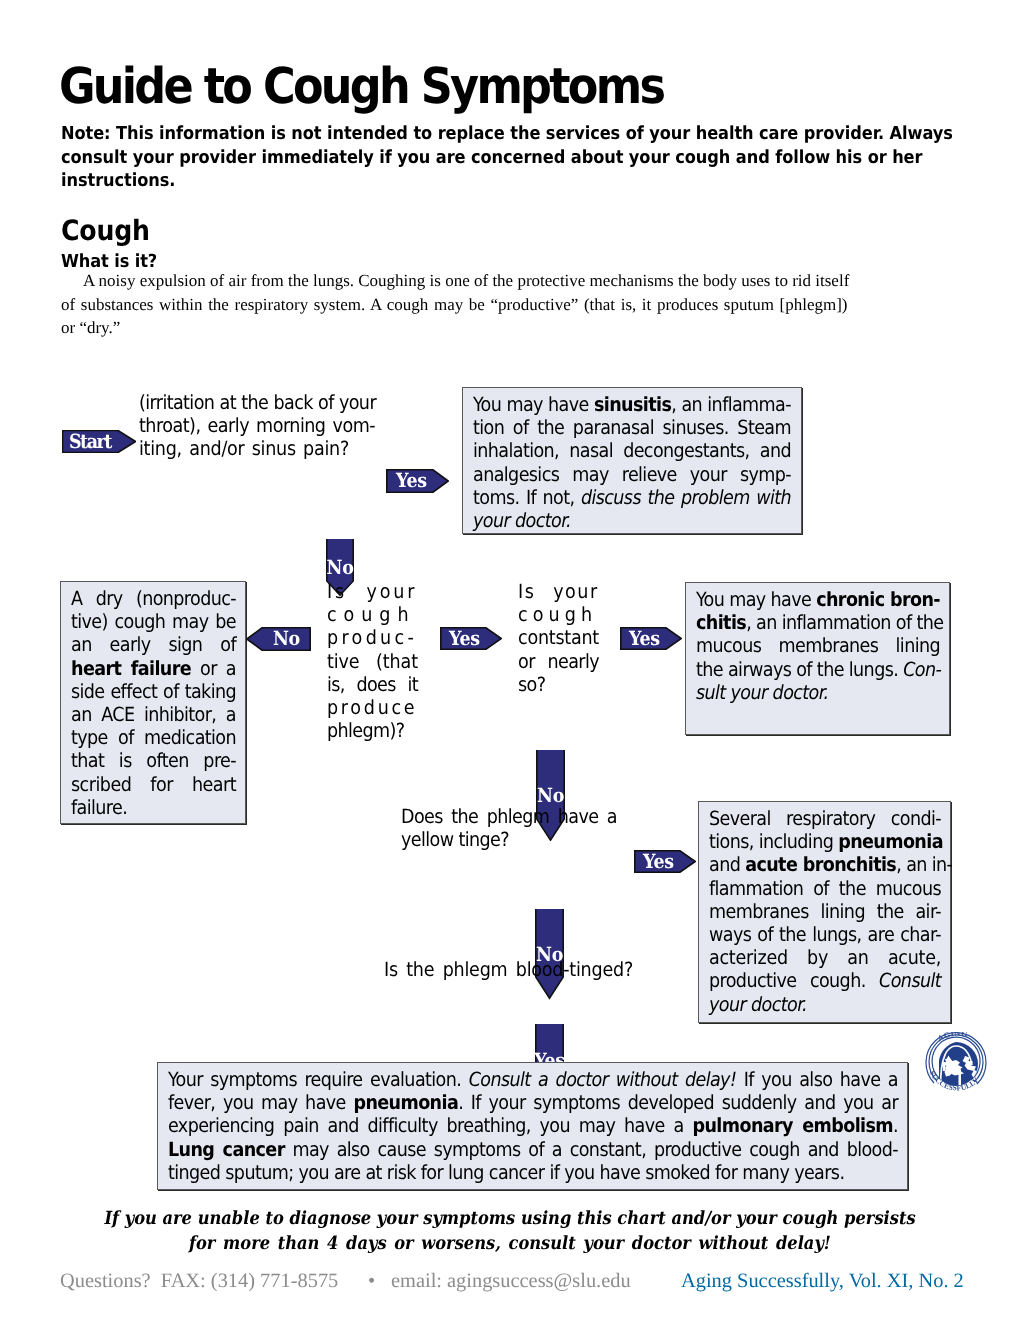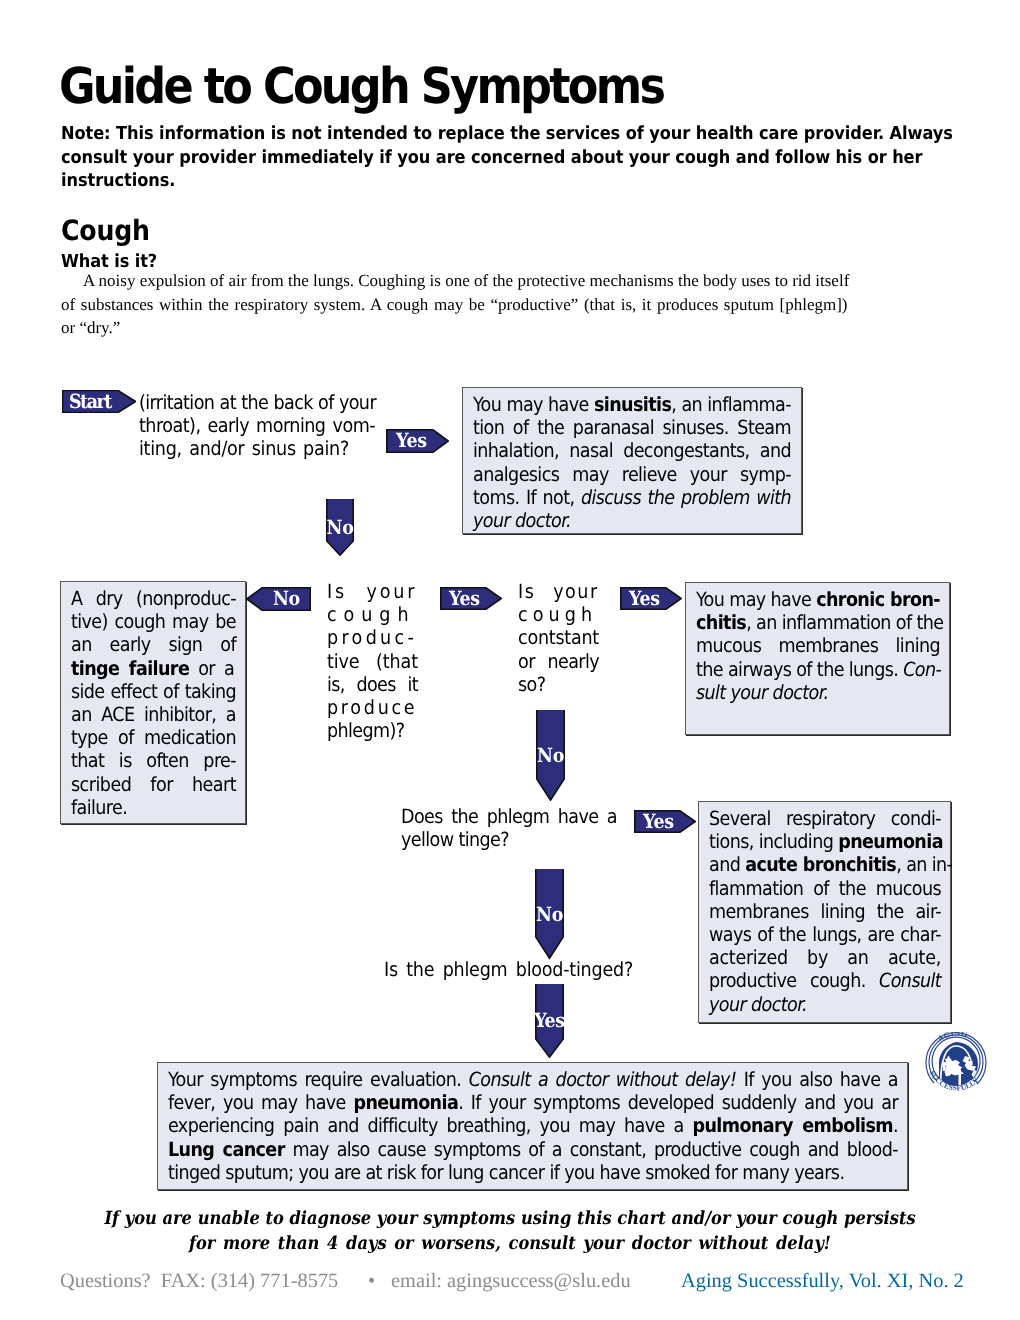--- a/index.html
+++ b/index.html
@@ -45,21 +45,21 @@
     background:#e5e8f1;
     border:1px solid #595959;
     box-shadow:1px 1px 0 #2a2a2a;
     box-sizing:border-box;
     font-family:"DejaVu Sans Condensed","DejaVu Sans",sans-serif;
     font-size:19.5px; letter-spacing:-0.6px; line-height:23.2px; color:#000;
   }
   .box b{font-weight:bold;}
   .box i{font-style:italic;}
   
-  .arrow{position:absolute;}
+  .arrow{position:absolute;margin-top:40px;}
   .arrow svg{display:block;position:absolute;left:0;top:0;}
   .arrow .lbl{
     position:absolute; left:0; top:0; width:100%; height:100%;
     display:flex; align-items:center;
     color:#ffffff; font-family:"DejaVu Serif Condensed","DejaVu Serif",serif;
     font-weight:bold; font-size:19.4px; line-height:1; letter-spacing:-0.35px;
   }
   
   #warning{left:0;top:1207px;width:1020px;text-align:center;
     font-family:"DejaVu Serif Condensed","DejaVu Serif",serif;
@@ -123,21 +123,21 @@
   <svg width="28" height="57" viewBox="0 0 28 57">
       <path d="M0.8 0 V42 L14 56.2 L27.2 42 V0" fill="#2d2d7c" stroke="#111111" stroke-width="1.6"></path>
     </svg>
   <span class="lbl" style="justify-content:center;padding-bottom:16px;">No</span>
 </div>
 
 <div class="abs box" style="left:60px;top:581px;width:186px;height:243px;padding:5px 10px 0 10px;">
     <div class="boxline" style="word-spacing: 8.313px;">A dry (nonproduc-</div>
     <div class="boxline" style="word-spacing: 1.797px;">tive) cough may be</div>
     <div class="boxline" style="word-spacing: 12.943px;">an early sign of</div>
-    <div class="boxline" style="word-spacing: 4.016px;"><b>tinge failure</b> or a</div>
+    <div class="boxline" style="word-spacing: 4.016px;"><b>heart failure</b> or a</div>
     <div class="boxline" style="word-spacing: 0.885px;">side effect of taking</div>
     <div class="boxline" style="word-spacing: 4.557px;">an ACE inhibitor, a</div>
     <div class="boxline" style="word-spacing: 5.328px;">type of medication</div>
     <div class="boxline" style="word-spacing: 9.682px;">that is often pre-</div>
     <div class="boxline" style="word-spacing: 14px; letter-spacing: -0.522px;">scribed for heart</div>
     <div class="boxline lastline">failure.</div>
   </div>
 
 <div class="arrow" style="left:246px;top:587px;width:65px;height:24px;">
   <svg width="65" height="24" viewBox="0 0 65 24">

